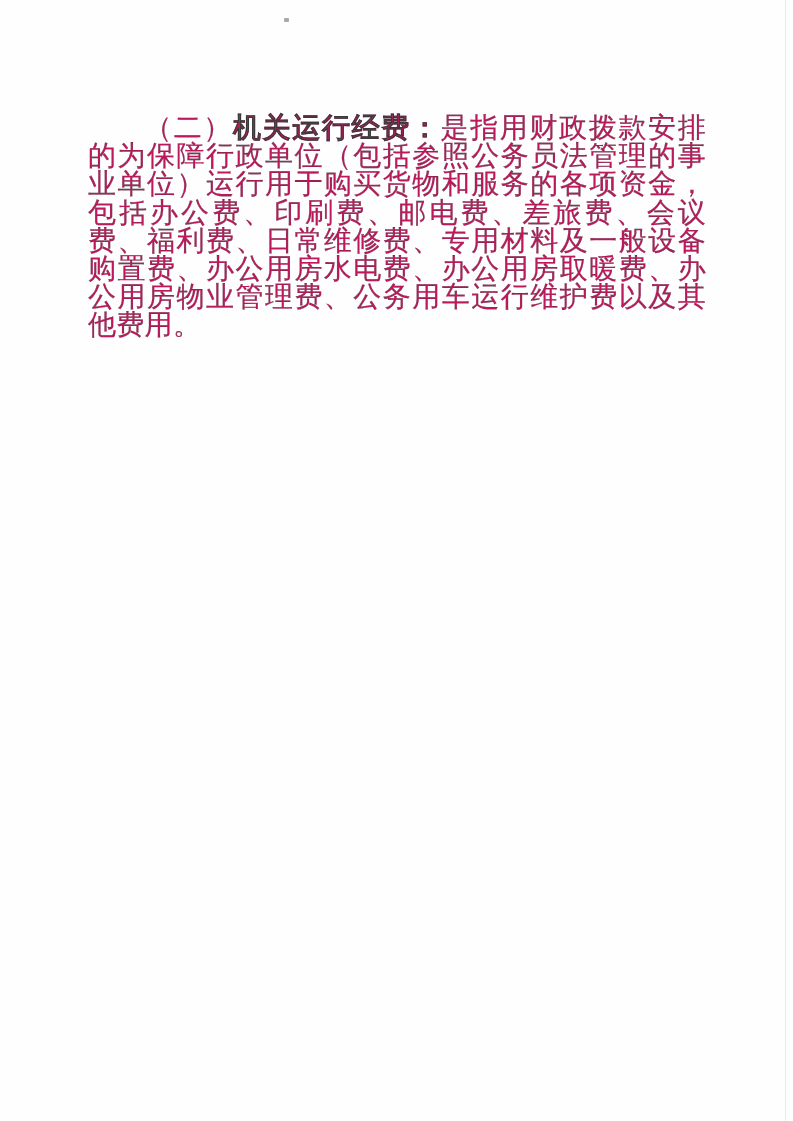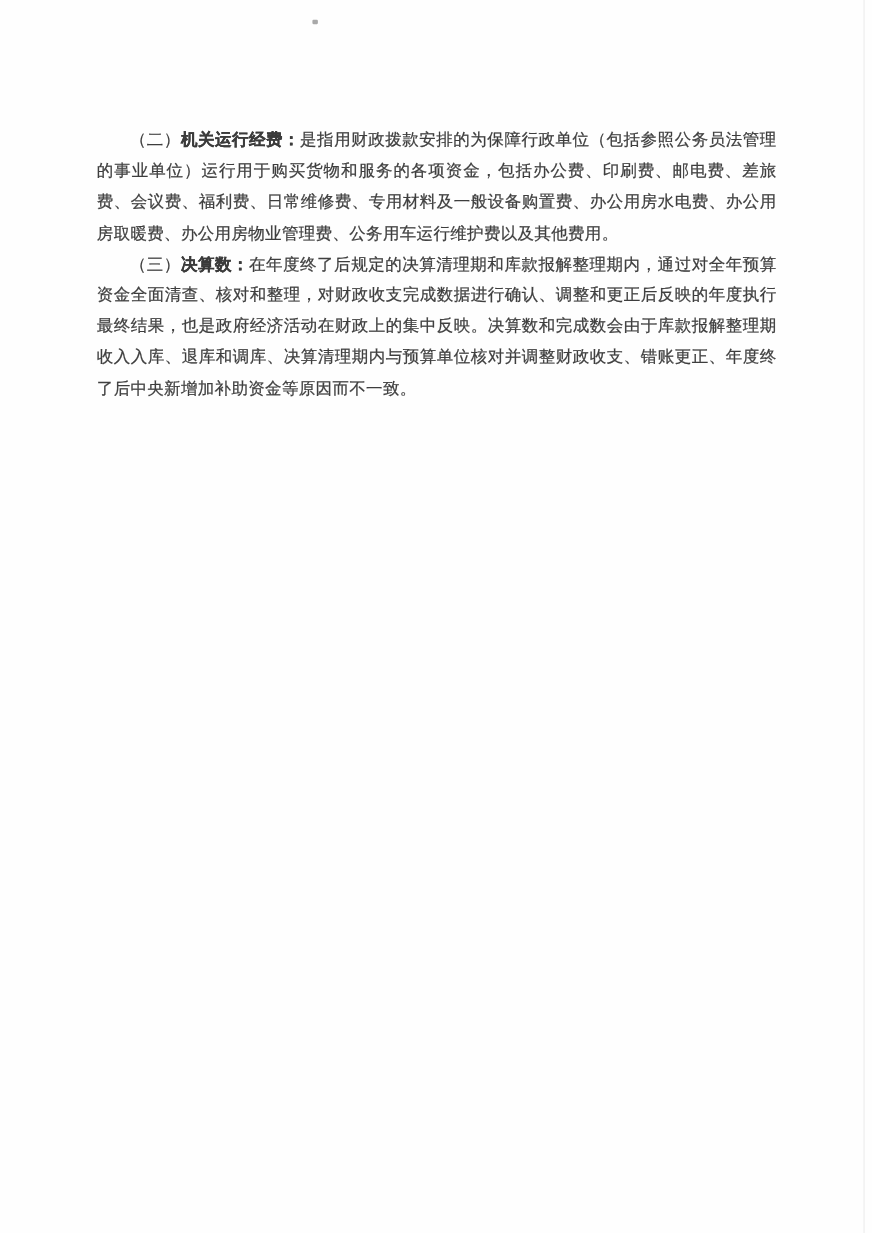--- a/index.html
+++ b/index.html
@@ -37,22 +37,22 @@
     height: 4px;
     background: #8c8c8c;
     opacity: 0.75;
     border-radius: 1px;
   }
   .content {
     position: absolute;
     left: 88px;
     top: 114px;
     width: 618px;
-    color: #404040;
-    font-size: 15px;
+    color: #be185d;
+    font-size: 28px;
     line-height: 28.2px;
     text-align: justify;
     letter-spacing: 0.3px;
     -webkit-text-stroke: 0.2px #3a3a3a;
   }
   .content p {
     margin: 0;
     padding: 0;
     text-indent: 2em;
   }
@@ -66,17 +66,16 @@
 <div class="page">
 
   <span class="speck"></span>
 
   <div class="edge-line"></div>
 
   <div class="content">
 
     <p><span>（二）</span><span class="term">机关运行经费：</span><span>是指用财政拨款安排的为保障行政单位（包括参照公务员法管理的事业单位）运行用于购买货物和服务的各项资金，包括办公费、印刷费、邮电费、差旅费、会议费、福利费、日常维修费、专用材料及一般设备购置费、办公用房水电费、办公用房取暖费、办公用房物业管理费、公务用车运行维护费以及其他费用。</span></p>
 
-    <p><span>（三）</span><span class="term">决算数：</span><span>在年度终了后规定的决算清理期和库款报解整理期内，通过对全年预算资金全面清查、核对和整理，对财政收支完成数据进行确认、调整和更正后反映的年度执行最终结果，也是政府经济活动在财政上的集中反映。决算数和完成数会由于库款报解整理期收入入库、退库和调库、决算清理期内与预算单位核对并调整财政收支、错账更正、年度终了后中央新增加补助资金等原因而不一致。</span></p>
 
   </div>
 
 </div>
 
 </body></html>

